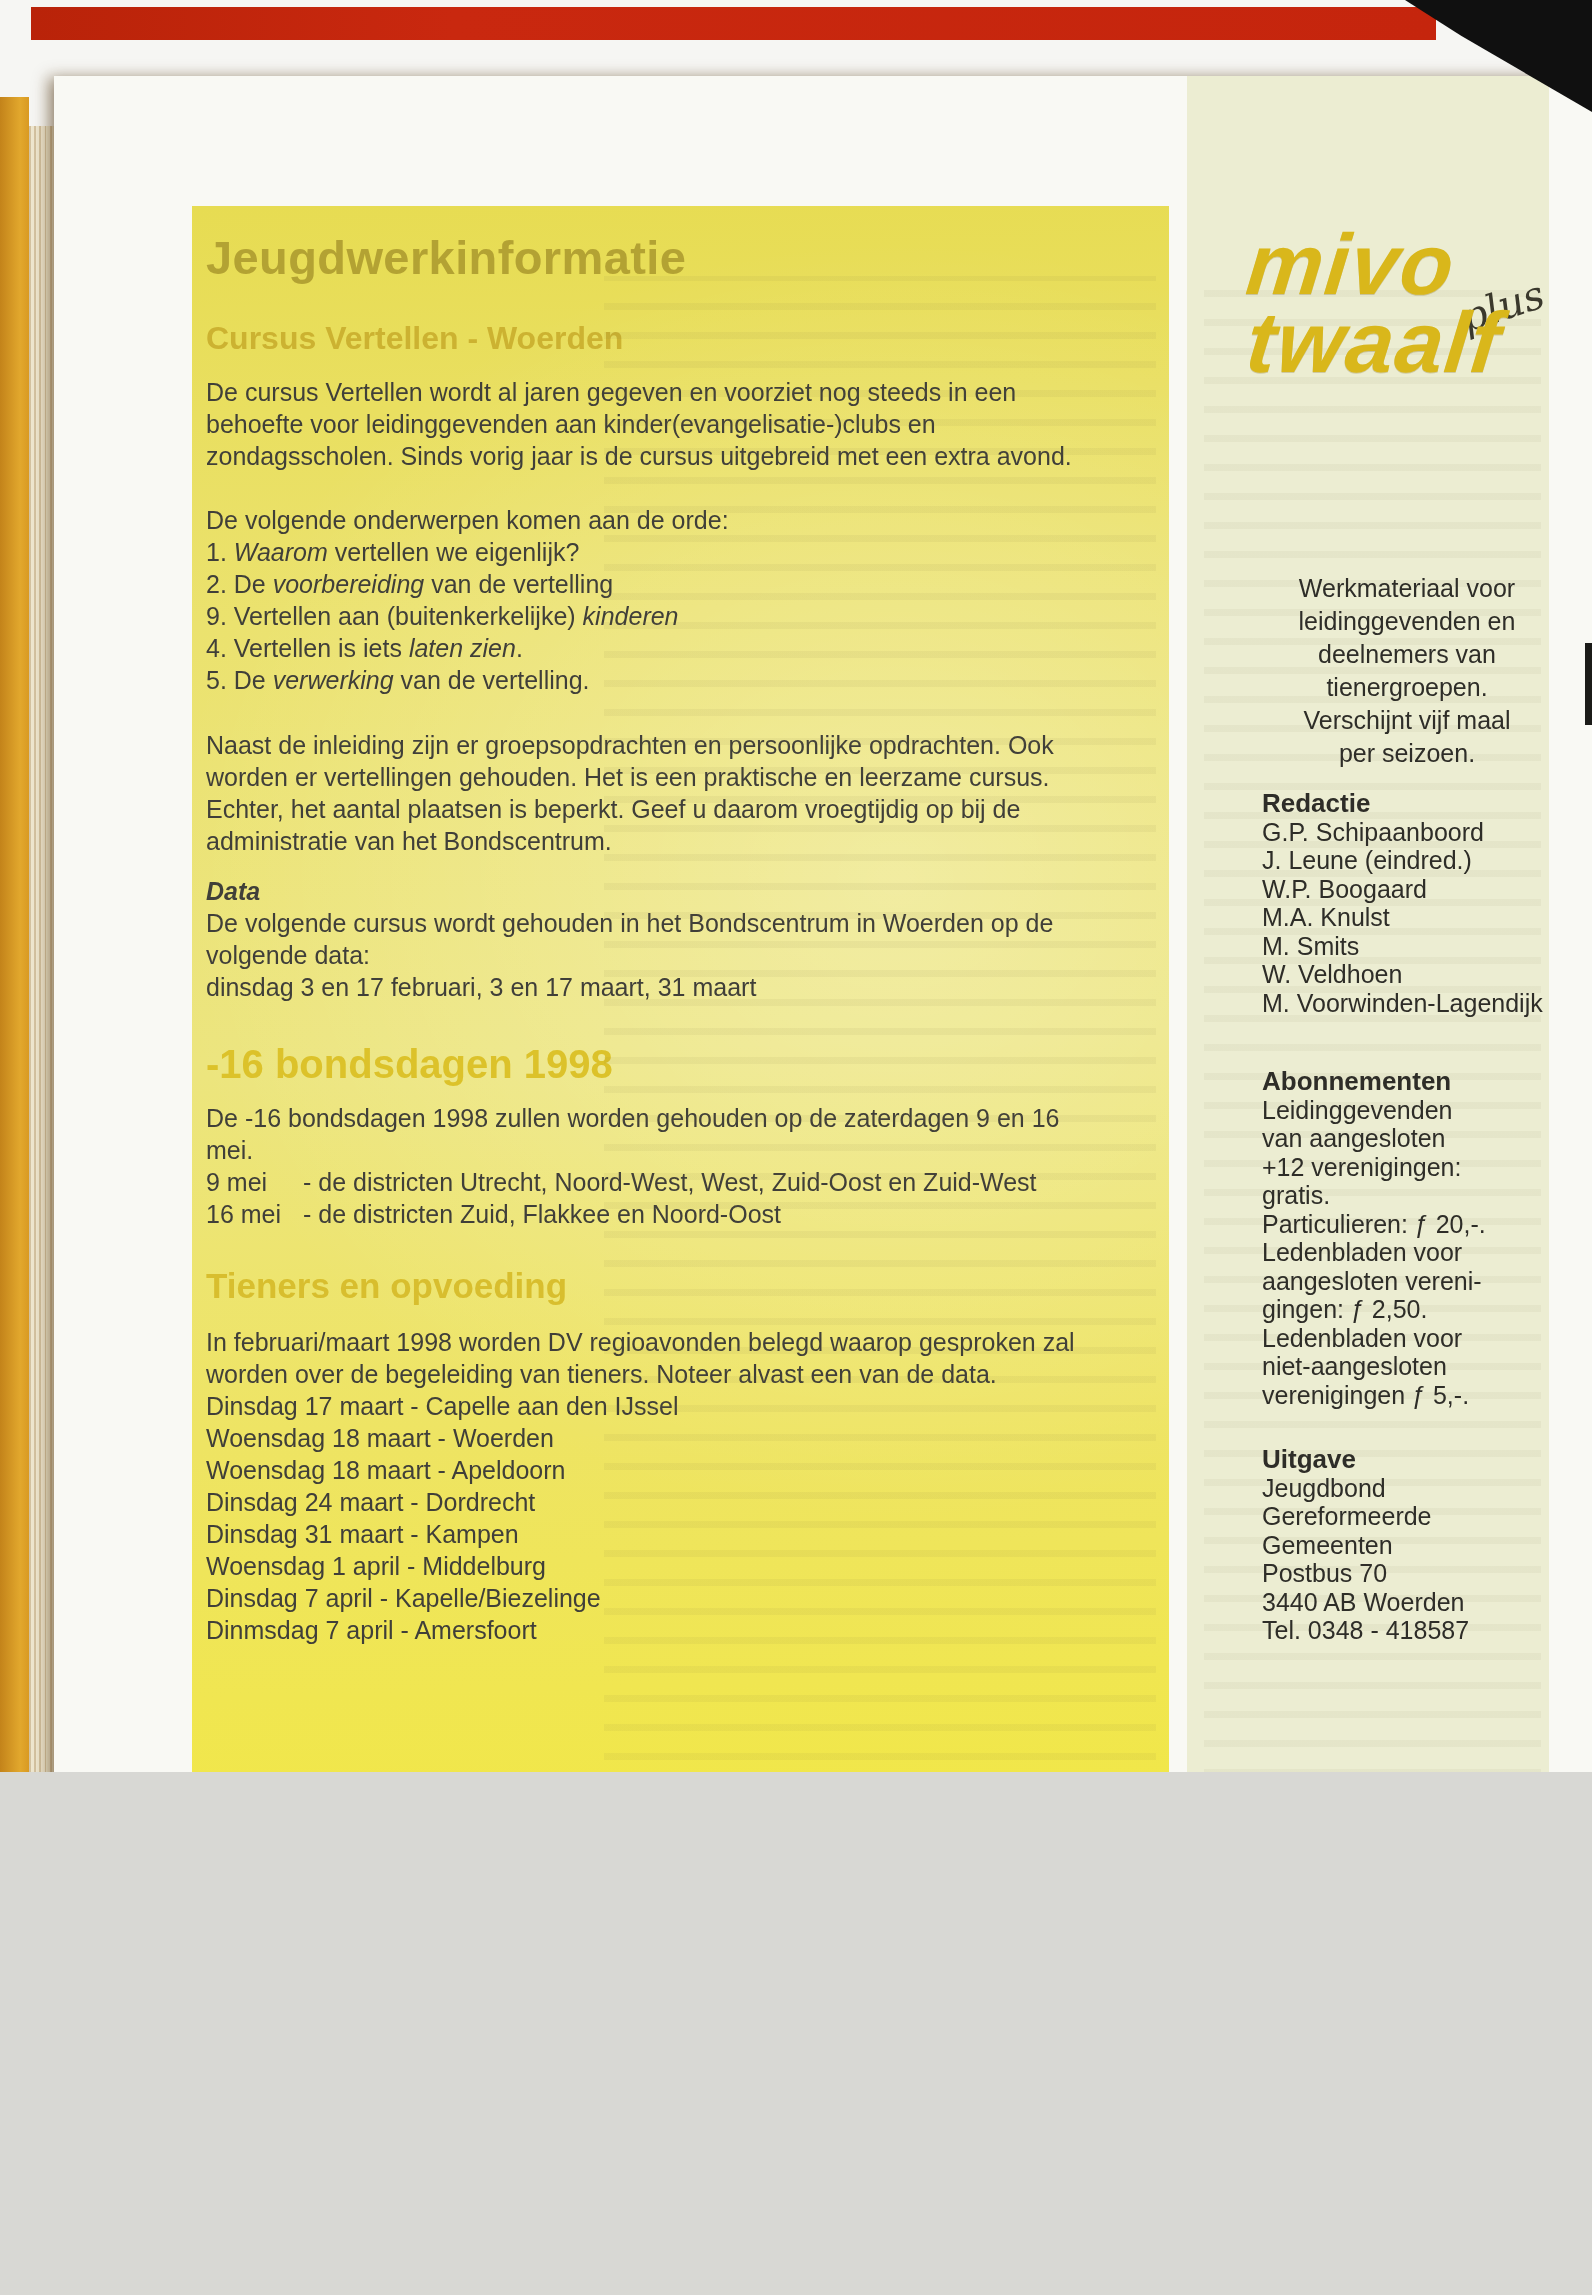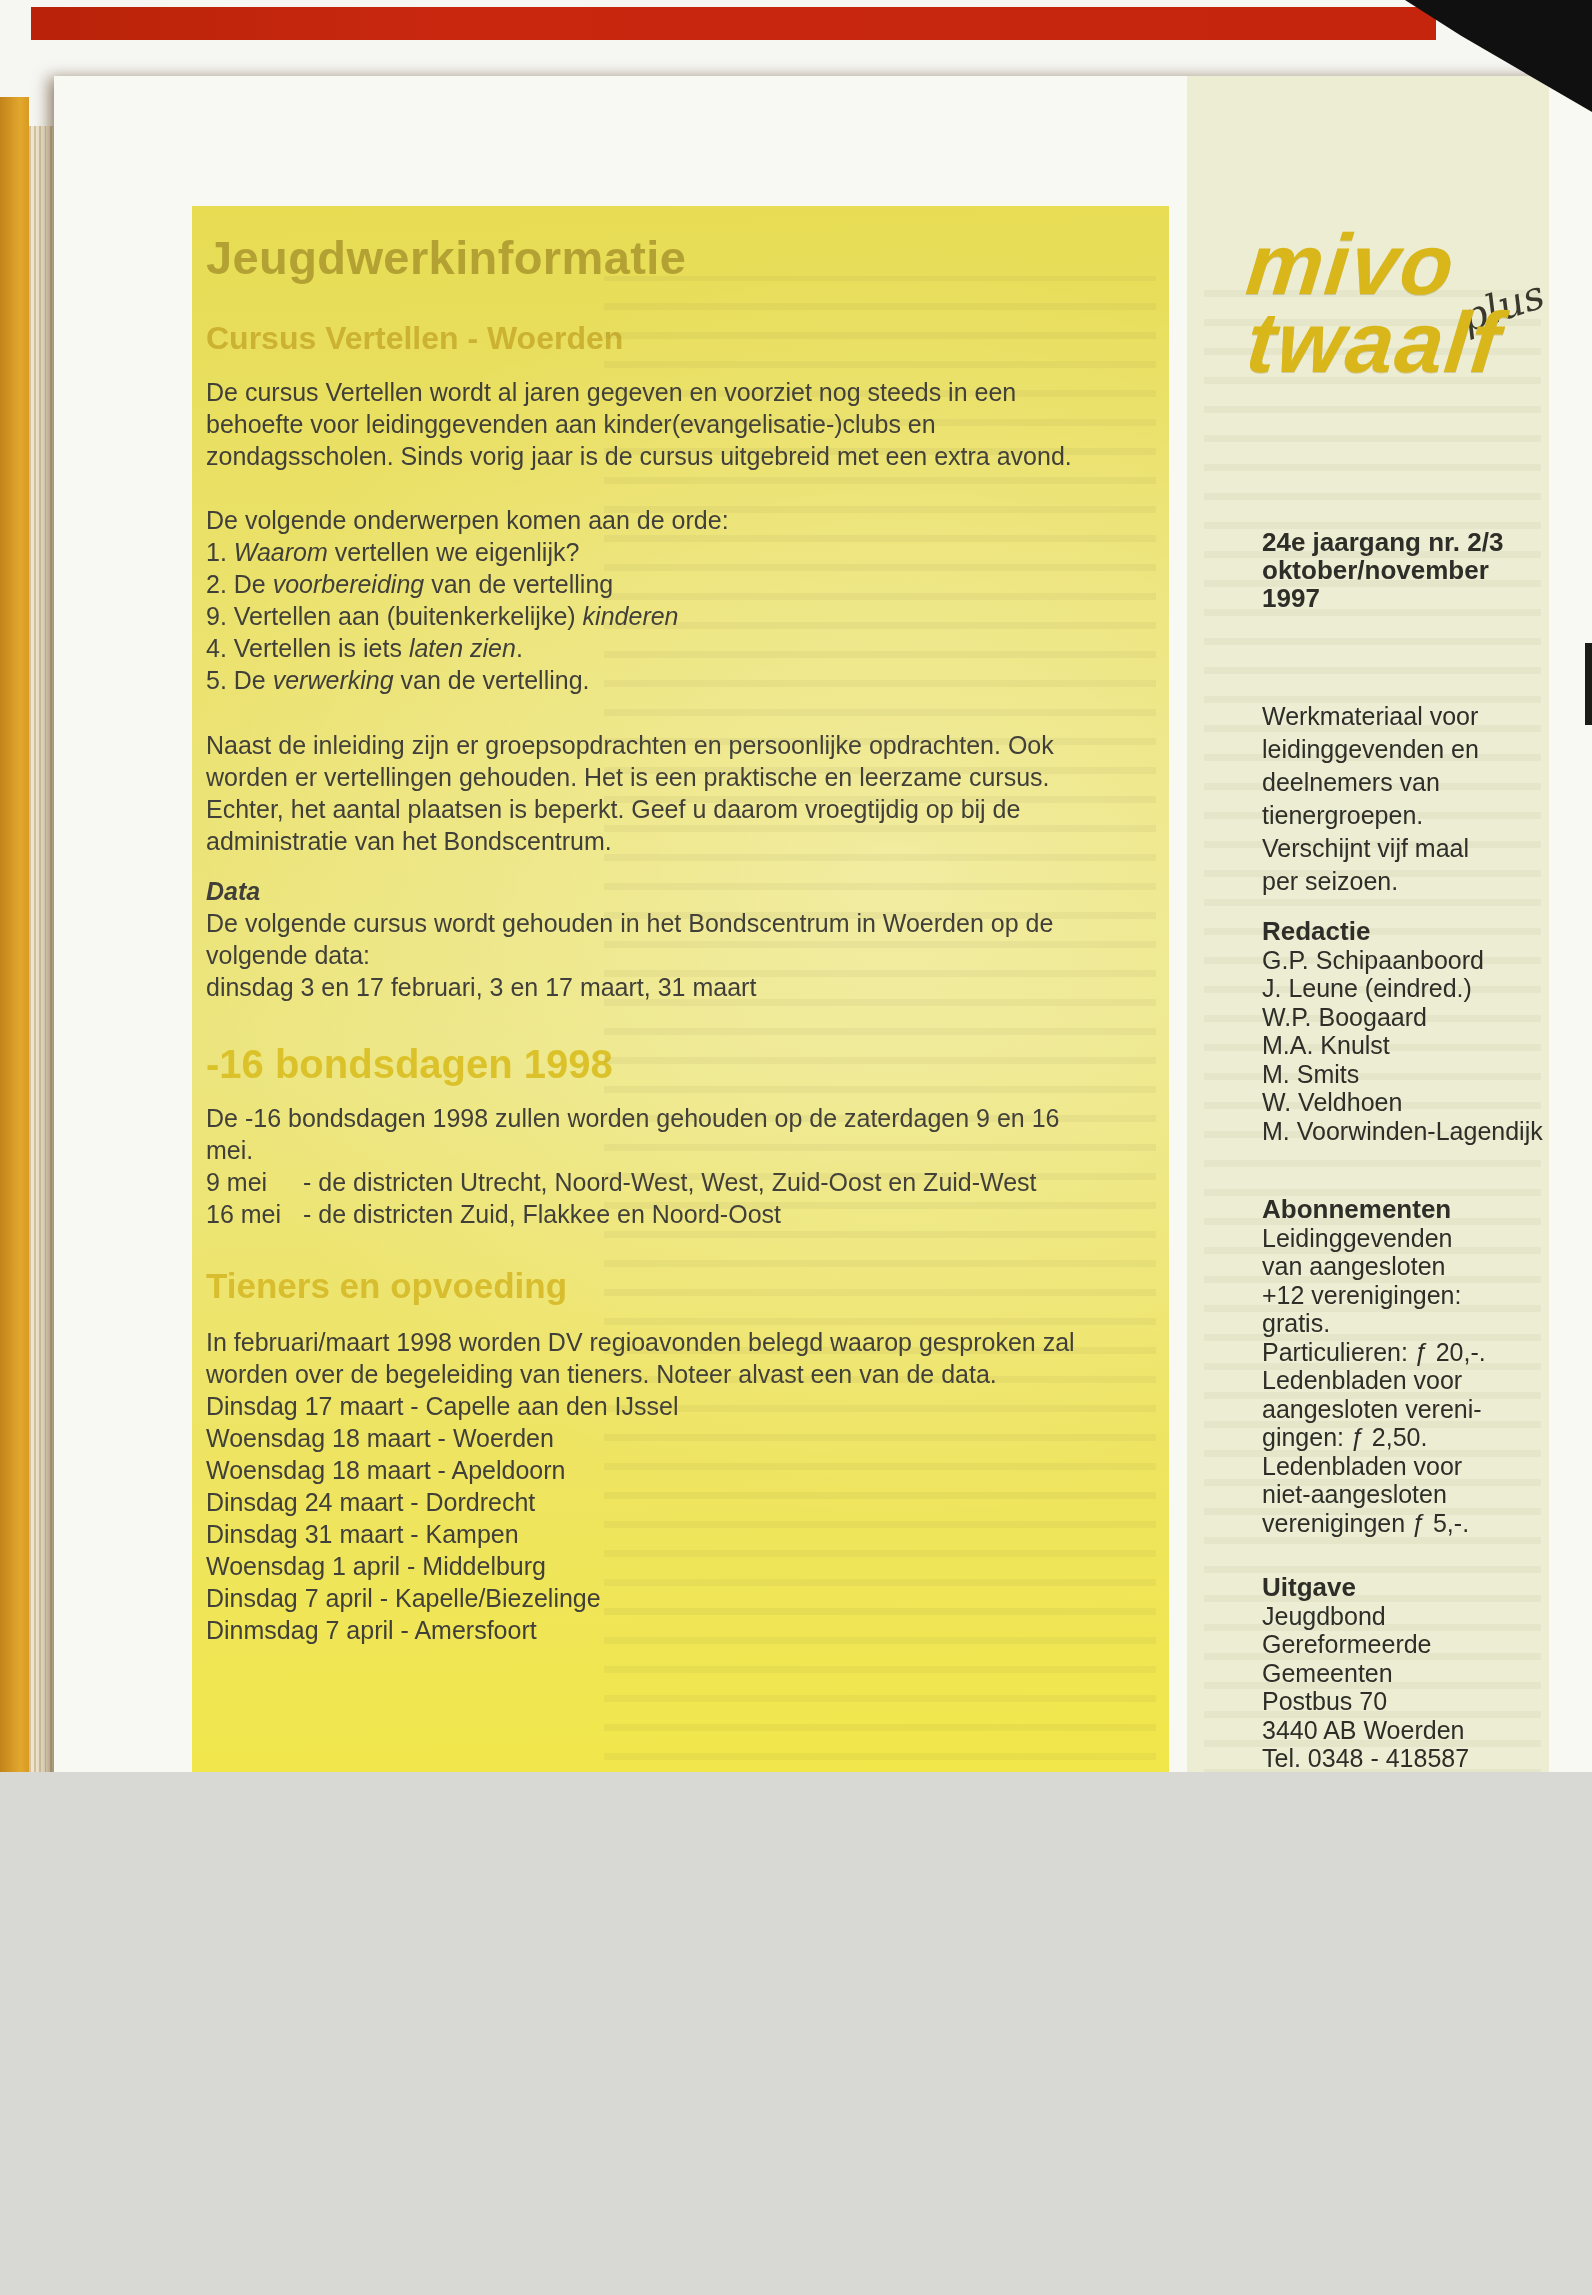--- a/index.html
+++ b/index.html
@@ -66,21 +66,21 @@
             letter-spacing:1.7px; transform:skewX(-6deg); transform-origin:left bottom;
             text-shadow:0 0.9px 0 rgba(120,95,10,.25); }
   .logo-plus { position:absolute; left:217px; top:60px; font-family:"DejaVu Serif", serif;
                font-style:italic; font-size:40px; color:#3a382c; transform:rotate(-18deg); }
   .logo-w2 { margin-top:-5.2px; }
 
   .side-text { position:absolute; left:1262px; top:528px; width:290px; z-index:14;
                color:#2e2d28; font-size:25px; line-height:28.5px; }
   .side-bold { font-weight:bold; font-size:26px; }
   .side-issue { line-height:28px; }
-  .side-about { margin-top:88px; line-height:33px; }
+  .side-about { margin-top:44px; line-height:33px;text-align:center; }
   .side-block-h { font-weight:bold; font-size:26px; }
   .side-redactie { margin-top:19px; }
   .side-abo { margin-top:50px; }
   .side-uitgave { margin-top:36px; }
 </style>
 </head>
 <body>
 
 <div id="scan">
 
@@ -161,24 +161,20 @@
   <div class="bleed-b"></div>
 
   <div class="logo">
     <div class="logo-w">mivo</div>
     <div class="logo-plus">plus</div>
     <div class="logo-w logo-w2">twaalf</div>
   </div>
 
   <div class="side-text">
 
-    <div class="side-issue">
-      <div class="side-bold">24e jaargang nr. 2/3</div>
-      <div class="side-bold">oktober/november 1997</div>
-    </div>
 
     <div class="side-about">
 
         <div><span>Werkmateriaal voor</span></div>
 
         <div><span>leidinggevenden en</span></div>
 
         <div><span>deelnemers van</span></div>
 
         <div><span>tienergroepen.</span></div>

